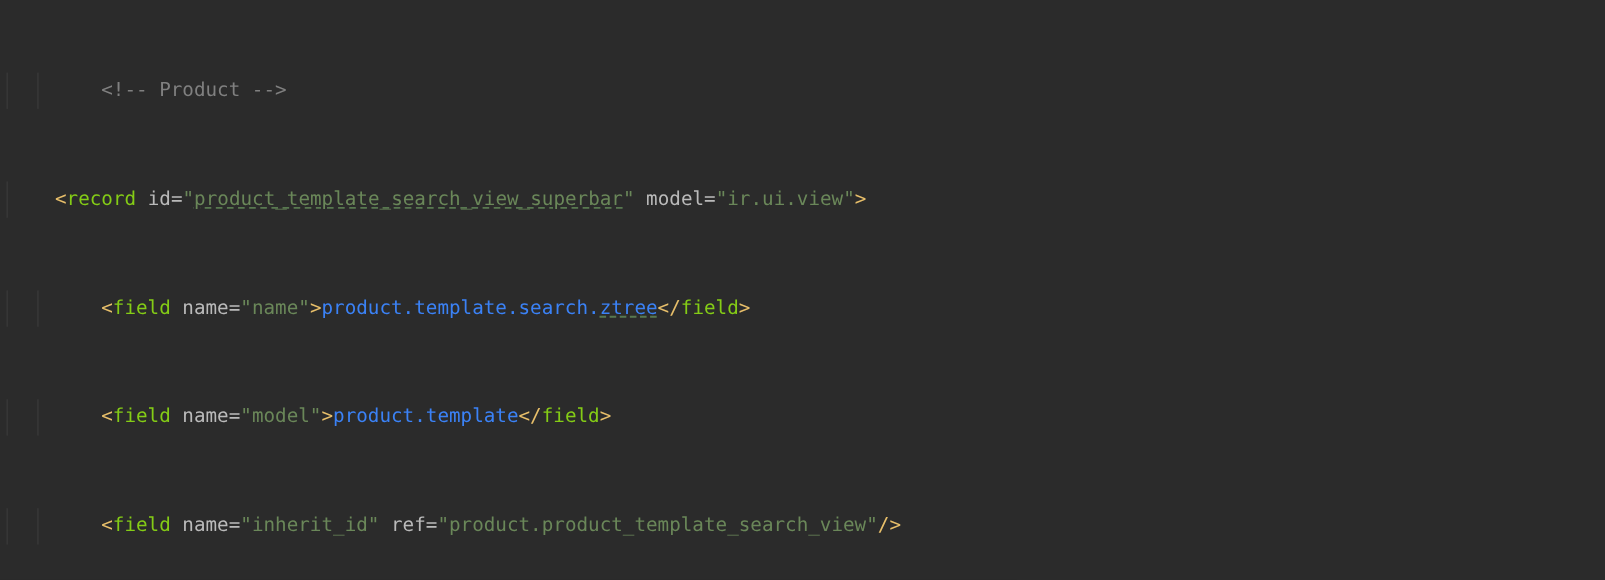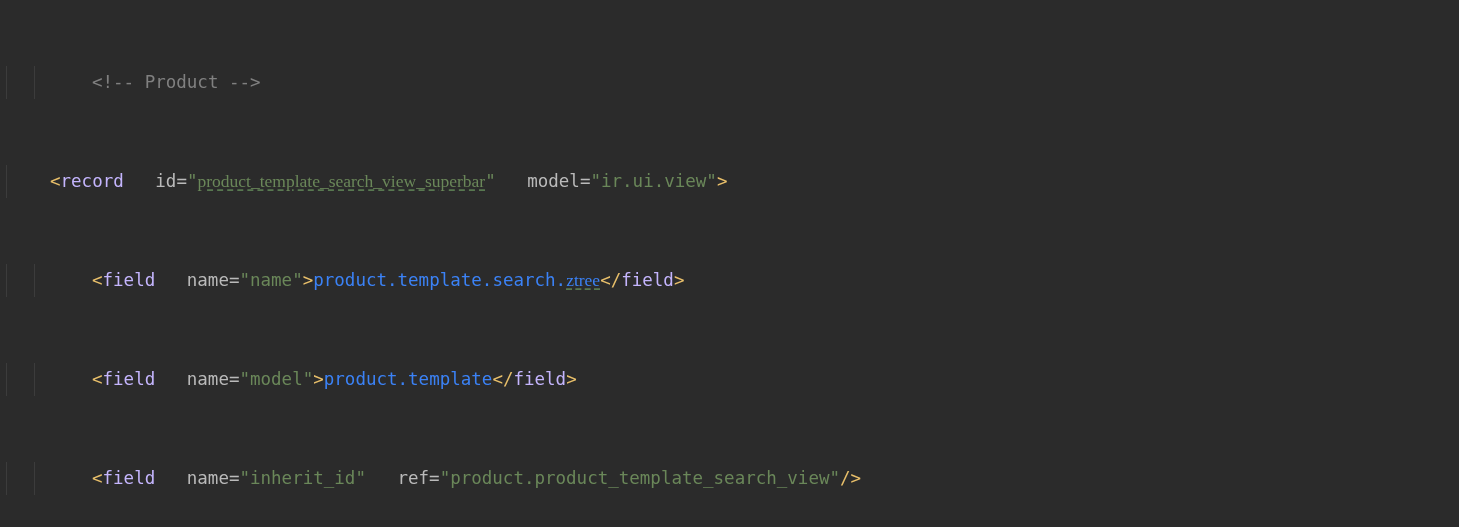--- a/index.html
+++ b/index.html
@@ -2,27 +2,27 @@
 <html><head>
 <meta charset="utf-8">
 <style>
   html,body{margin:0;padding:0;background:#2b2b2b;color:#a9b7c6;font-family:"Consolas","DejaVu Sans Mono","Menlo",monospace;font-size:17.5px;}
   .editor{width:1332px;height:527px;overflow:hidden;box-sizing:border-box;padding:0;line-height:33px;white-space:pre;}
   .line{display:block;position:relative;height:33px;}
   .guides{position:absolute;left:0;top:0;height:33px;}
   .g{display:inline-block;width:1px;height:33px;background:#3c3c3c;position:absolute;top:0;}
   .code{position:relative;padding-left:0;}
   .ang{color:#e8bf6a;}
-  .tag{color:#c4b5fd;}
-  .attr{color:#bababa;padding-left:21px;}
+  .tag{color:#84cc16;}
+  .attr{color:#bababa;}
   .eq{color:#bababa;}
   .str{color:#6a8759;}
   .cm{color:#808080;}
   .txt{color:#3b82f6;}
-  .wavy{text-decoration:underline dashed rgba(100,140,90,0.8);text-underline-offset:3px;font-family:Liberation Serif, serif;}
+  .wavy{text-decoration:underline dashed rgba(100,140,90,0.8);text-underline-offset:3px;}
   .pad1{padding-left:50px;}
   .pad2{padding-left:92px;}
 </style>
 </head>
 <body>
 
 <div class="editor">
 
 <div class="line pad2"><span class="guides"><span class="g" style="left: 6px;"></span><span class="g" style="left: 34px;"></span></span><span class="code"><span class="cm">&lt;!-- Product --&gt;</span></span></div>
 

